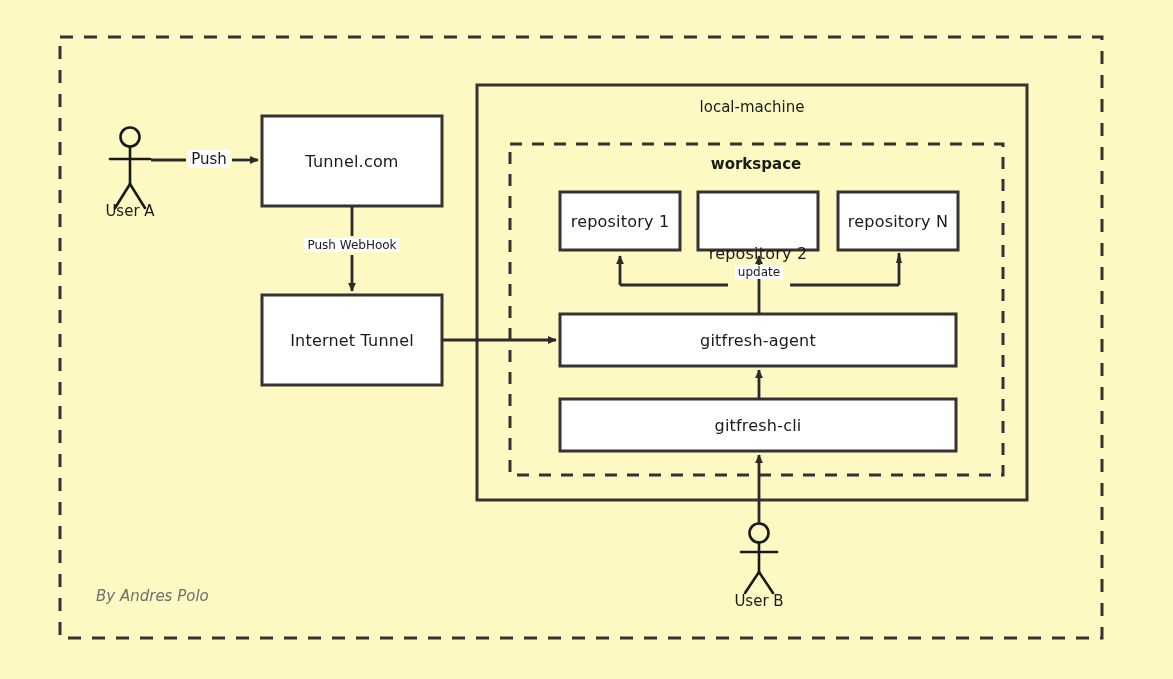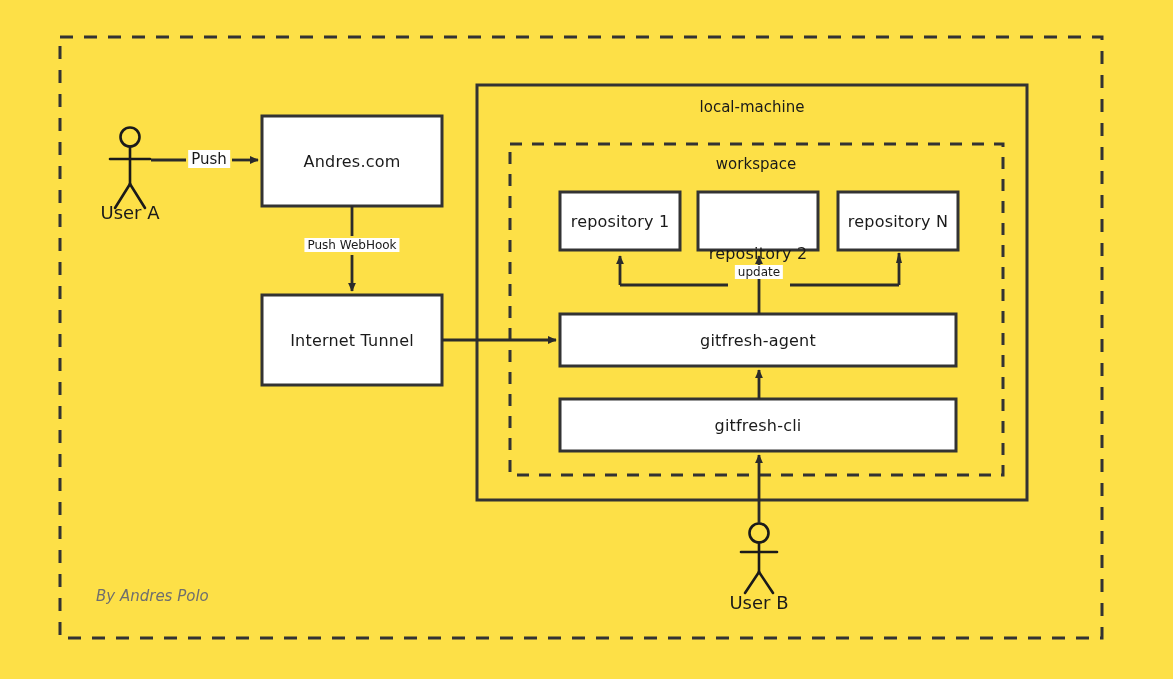--- a/index.html
+++ b/index.html
@@ -7,21 +7,21 @@
     padding: 0;
     background: #ffffff;
   }
   body {
     font-family: "DejaVu Sans", sans-serif;
   }
   #canvas {
     position: relative;
     width: 1173px;
     height: 679px;
-    background: #fde047;
+    background: #fef9c3;
     overflow: hidden;
   }
   svg.layer {
     position: absolute;
     left: 0;
     top: 0;
     width: 1173px;
     height: 679px;
   }
   .boxlabel, .grouplabel, .edgelabel, .actorlabel, .titlemain, .titlesub {
@@ -38,21 +38,21 @@
   }
   .edgelabel {
     font-size: 12px;
     background: #ffffff;
     padding: 0 3px;
   }
   .edgelabel.big {
     font-size: 15px;
   }
   .actorlabel {
-    font-size: 18px;
+    font-size: 15px;
   }
   .titlemain {
     font-size: 21px;
     color: #111111;
     letter-spacing: 0.3px;
   }
   .titlesub {
     font-size: 15px;
     font-style: italic;
     color: #6e6e6e;
@@ -134,23 +134,23 @@
 
     <line x1="899" y1="285" x2="899" y2="253" stroke="#2b2b2b" stroke-width="2.8" marker-end="url(#arrowheadflat)"></line>
 
     <line x1="759" y1="399" x2="759" y2="370" stroke="#2b2b2b" stroke-width="2.8" marker-end="url(#arrowhead)"></line>
 
     <line x1="759" y1="523" x2="759" y2="455" stroke="#2b2b2b" stroke-width="2.8" marker-end="url(#arrowhead)"></line>
   </svg>
 
   <div class="grouplabel ctr" style="left:752px; top:98px;">local-machine</div>
 
-  <div class="grouplabel ctr" style="left:756px; top:155px;">workspace</div>
+  <div class="grouplabel ctr" style="left:756px; top:155px;font-weight:bold;">workspace</div>
 
-  <div class="boxlabel ctr" style="left:352px; top:152px;">Andres.com</div>
+  <div class="boxlabel ctr" style="left:352px; top:152px;">Tunnel.com</div>
 
   <div class="boxlabel ctr" style="left:352px; top:331px;">Internet Tunnel</div>
 
   <div class="boxlabel ctr" style="left:620px; top:212px;">repository 1</div>
 
   <div class="boxlabel ctr" style="left:758px; top:212px;margin-top:32px;">repository 2</div>
 
   <div class="boxlabel ctr" style="left:898px; top:212px;">repository N</div>
 
   <div class="boxlabel ctr" style="left:758px; top:331px;">gitfresh-agent</div>

